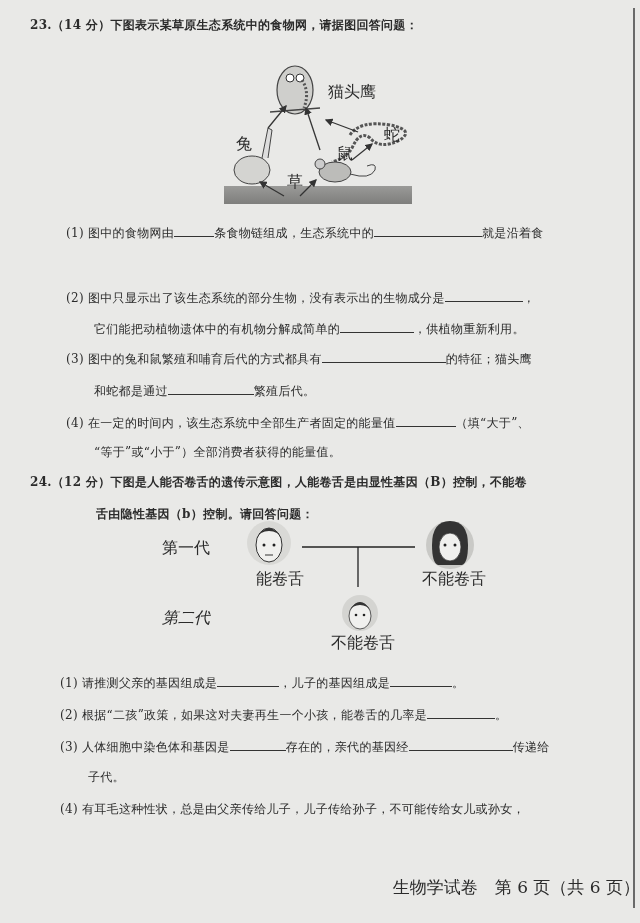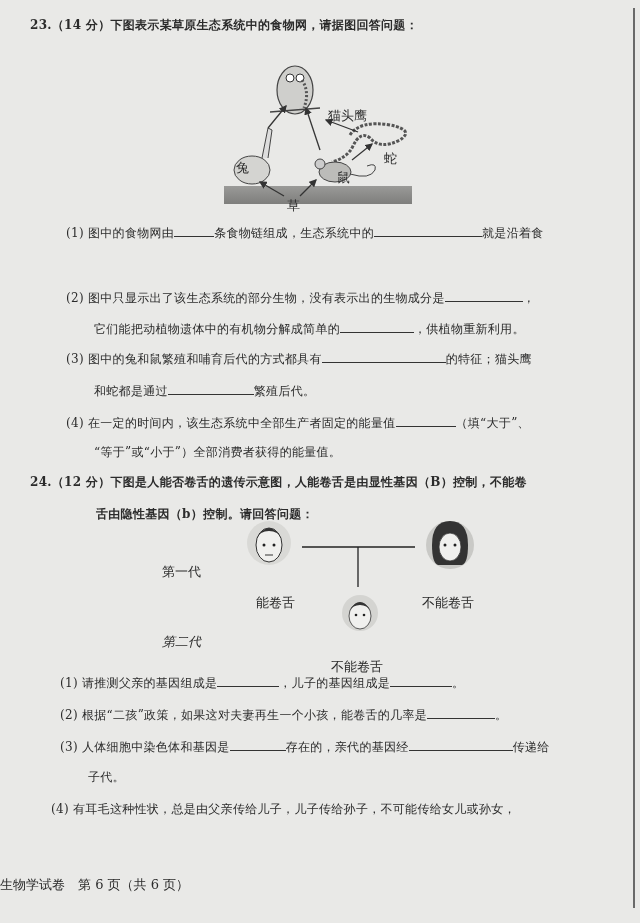--- a/index.html
+++ b/index.html
@@ -16,22 +16,22 @@
       background: #6a6a6a;
     }
     .line {
       position: absolute; font-size: 12px; line-height: 18px; white-space: nowrap;
       letter-spacing: 0.3px;
     }
     .q-title { font-weight: bold; }
     .blank {
       display: inline-block; border-bottom: 1.2px solid #333; height: 14px; vertical-align: baseline;
     }
-    .lbl { position: absolute; font-size: 13px; line-height: 14px; white-space: nowrap; margin-top: 24px; }
-    .footer { position: absolute; font-size: 13px; left: 0; width: 640px; text-align: left; top: 876px; }
+    .lbl { position: absolute; font-size: 16px; line-height: 14px; white-space: nowrap; }
+    .footer { position: absolute; font-size: 17px; left: 0; width: 640px; text-align: right; top: 876px; }
 
     
     .ground { position: absolute; left: 224px; top: 186px; width: 188px; height: 18px;
       background: linear-gradient(#9a9a98, #7e7e7c); }
     .animal { position: absolute; }
     svg { overflow: visible; }
   </style>
 </head>
 <body>
 
@@ -152,16 +152,16 @@
     <span>(1) 请推测父亲的基因组成是</span><span class="blank" style="width:62px"></span><span>，儿子的基因组成是</span><span class="blank" style="width:62px"></span><span>。</span>
   </div>
   <div class="line" style="left:60px; top:704px;">
     <span>(2) 根据“二孩”政策，如果这对夫妻再生一个小孩，能卷舌的几率是</span><span class="blank" style="width:68px"></span><span>。</span>
   </div>
   <div class="line" style="left:60px; top:736px;">
     <span>(3) 人体细胞中染色体和基因是</span><span class="blank" style="width:56px"></span><span>存在的，亲代的基因经</span><span class="blank" style="width:104px"></span><span>传递给</span>
   </div>
   <div class="line" style="left:88px; top:768px;">子代。</div>
 
-  <div class="line" style="left:51px; top:800px;">(4) 有耳毛这种性状，总是由父亲传给儿子，儿子传给孙子，不可能传给女儿或孙女，</div>
+  <div class="line" style="left:60px; top:800px;">(4) 有耳毛这种性状，总是由父亲传给儿子，儿子传给孙子，不可能传给女儿或孙女，</div>
 
   <div class="footer">生物学试卷　第 6 页（共 6 页）</div>
 </div>
 
 </body></html>

